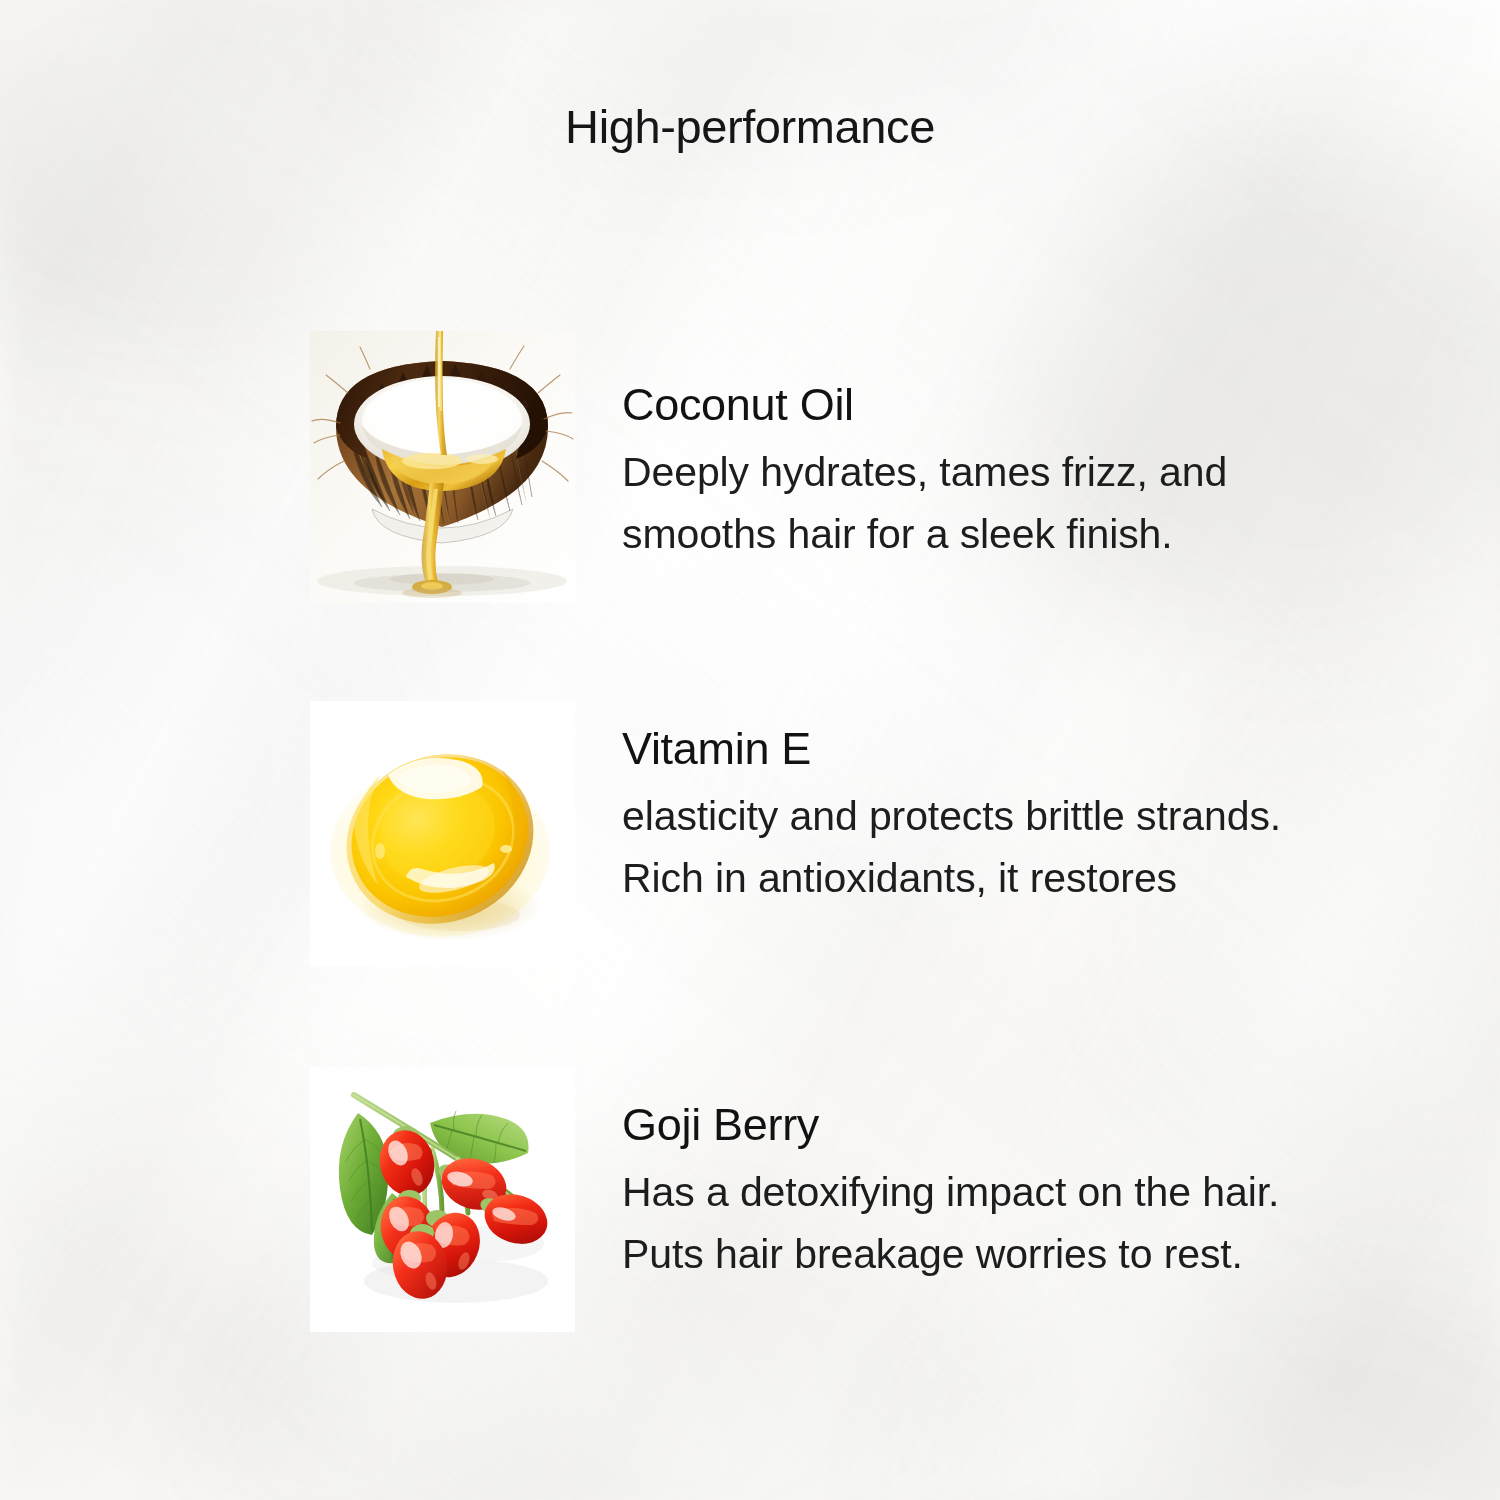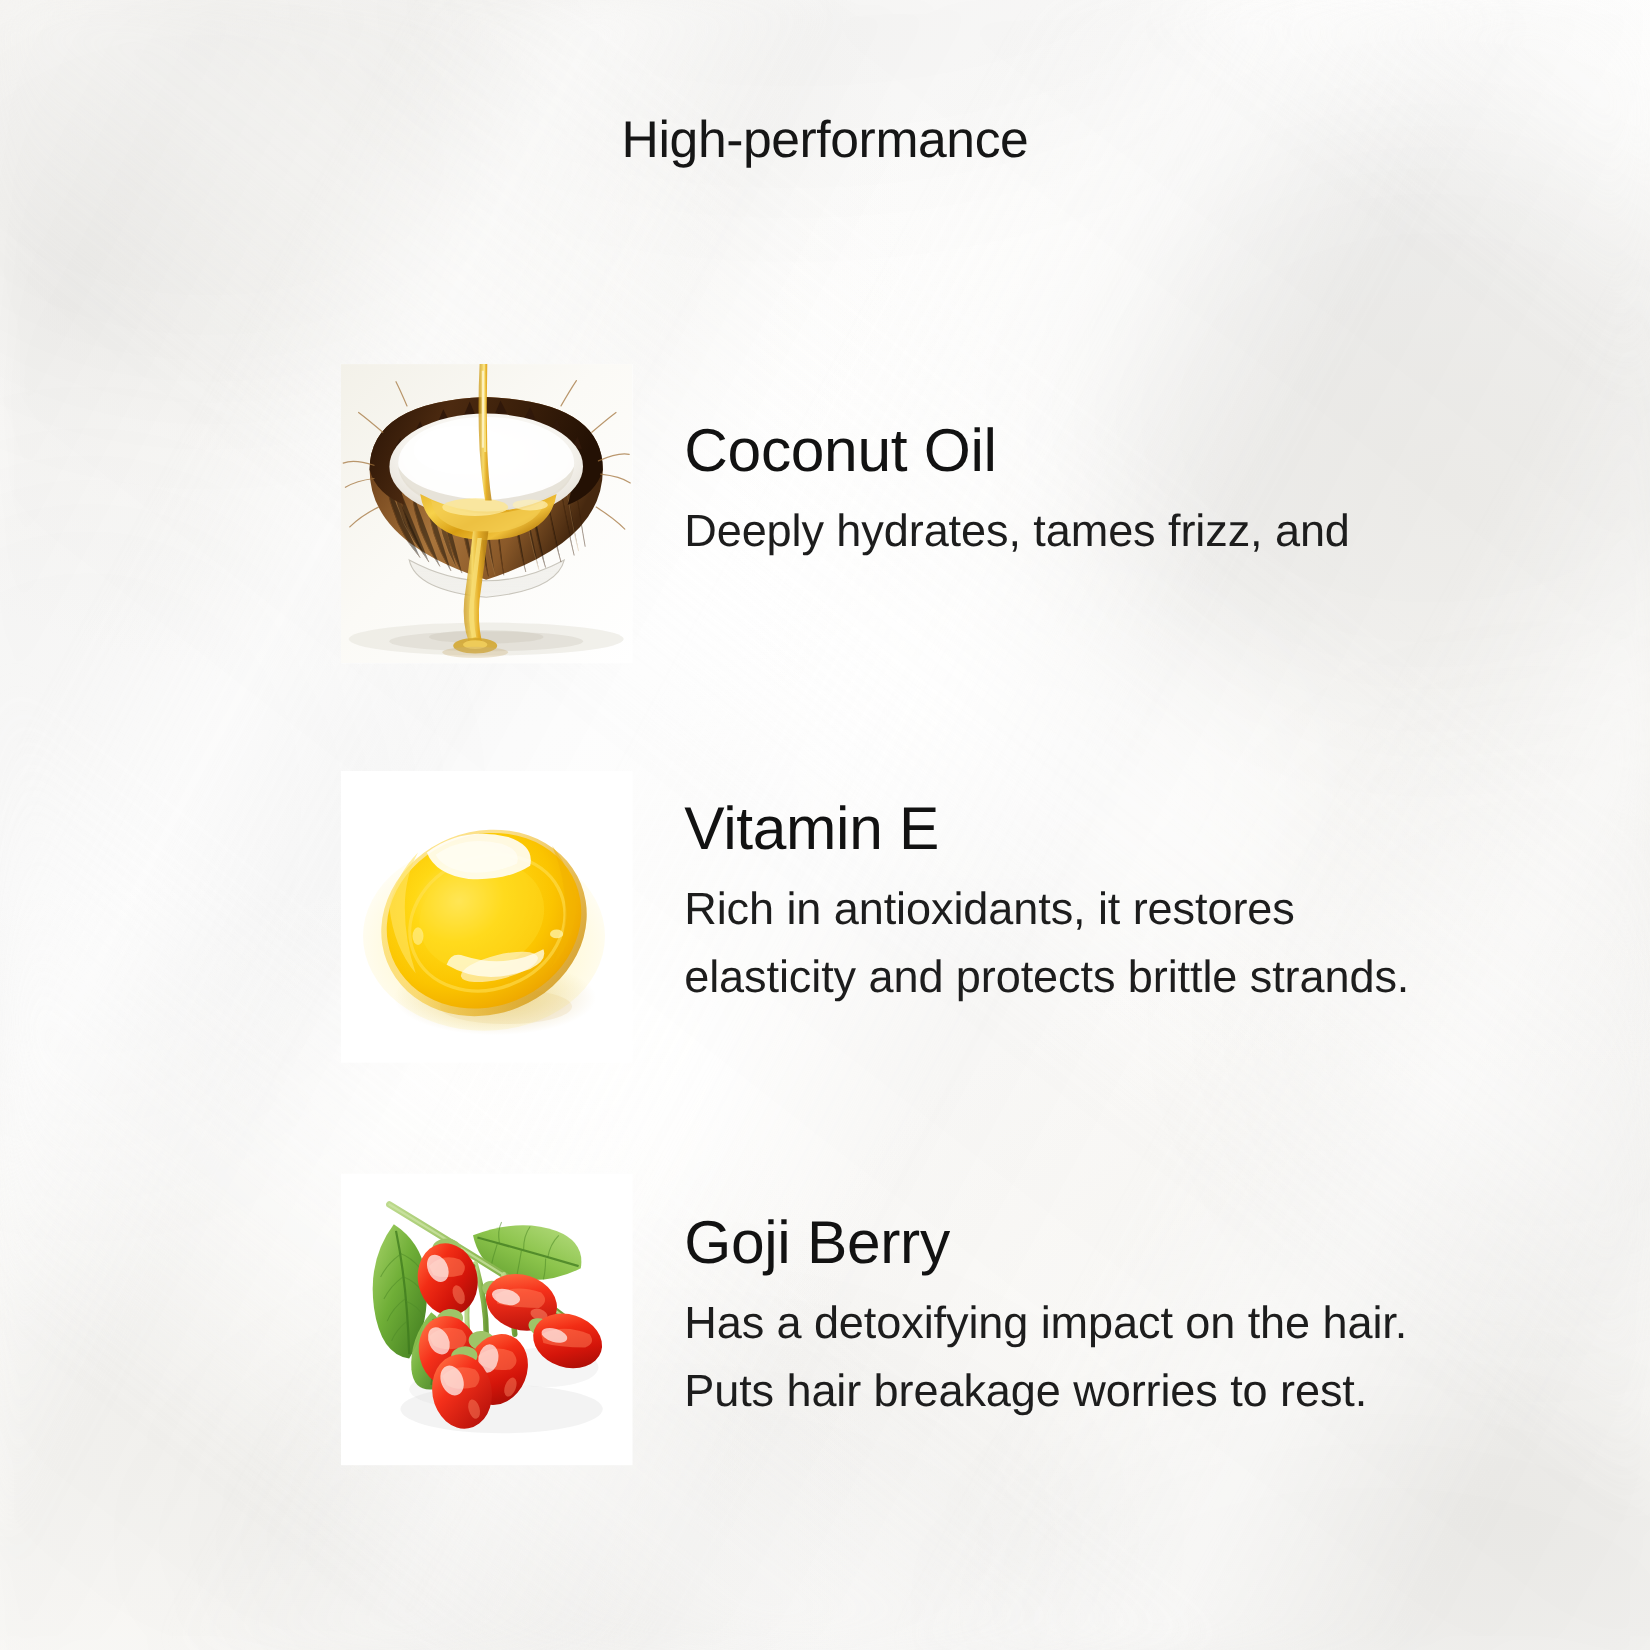--- a/index.html
+++ b/index.html
@@ -110,21 +110,21 @@
     overflow: hidden;
     background: #ffffff;
     flex: none;
   }
   .thumb svg { display: block; }
 
   .copy {
     position: absolute;
   }
   .ing-name {
-    font-size: 55px;
+    font-size: 45px;
     font-weight: 500;
     letter-spacing: -0.3px;
     color: #121212;
     line-height: 1.0;
     margin: 0 0 14px 0;
     white-space: nowrap;
   }
   .ing-desc {
     font-size: 41px;
     font-weight: 400;
@@ -296,20 +296,21 @@
           <rect x="128" y="6" width="2" height="70" fill="#fff6cf" opacity="0.8"></rect>
         </g>
       </svg>
     </div>
   </div>
 
   <div class="copy" style="left:622px; top:382px; width:620px;">
     <p class="ing-name">Coconut Oil</p>
     <p class="ing-desc">
       <span class="dline">Deeply hydrates, tames frizz, and</span>
+      <span class="dline">smooths hair for a sleek finish.</span>
     </p>
   </div>
 
   <div class="row" style="left:310px; top:701px;">
     <div class="thumb" style="width:265px; height:265px;">
       <svg width="265" height="265" viewBox="0 0 265 265" xmlns="http://www.w3.org/2000/svg" role="img">
         <defs>
           <radialGradient id="capBody" cx="0.42" cy="0.34" r="0.78">
             <stop offset="0%" stop-color="#ffe96b"></stop>
             <stop offset="30%" stop-color="#ffd814"></stop>
@@ -362,22 +363,22 @@
           <ellipse cx="196" cy="148" rx="6" ry="4" fill="#fff6b0" opacity="0.75"></ellipse>
           <ellipse cx="70" cy="150" rx="5" ry="8" fill="#fff1a0" opacity="0.6"></ellipse>
         </g>
       </svg>
     </div>
   </div>
 
   <div class="copy" style="left:622px; top:726px; width:640px;">
     <p class="ing-name">Vitamin E</p>
     <p class="ing-desc">
+      <span class="dline">elasticity and protects brittle strands.</span>
       <span class="dline">Rich in antioxidants, it restores</span>
-      <span class="dline">elasticity and protects brittle strands.</span>
     </p>
   </div>
 
   <div class="row" style="left:310px; top:1067px;">
     <div class="thumb" style="width:265px; height:265px;">
       <svg width="265" height="265" viewBox="0 0 265 265" xmlns="http://www.w3.org/2000/svg" role="img">
         <defs>
           <linearGradient id="berryG" x1="0.15" y1="0.1" x2="0.85" y2="0.95">
             <stop offset="0%" stop-color="#ff5a33"></stop>
             <stop offset="28%" stop-color="#f22d15"></stop>

